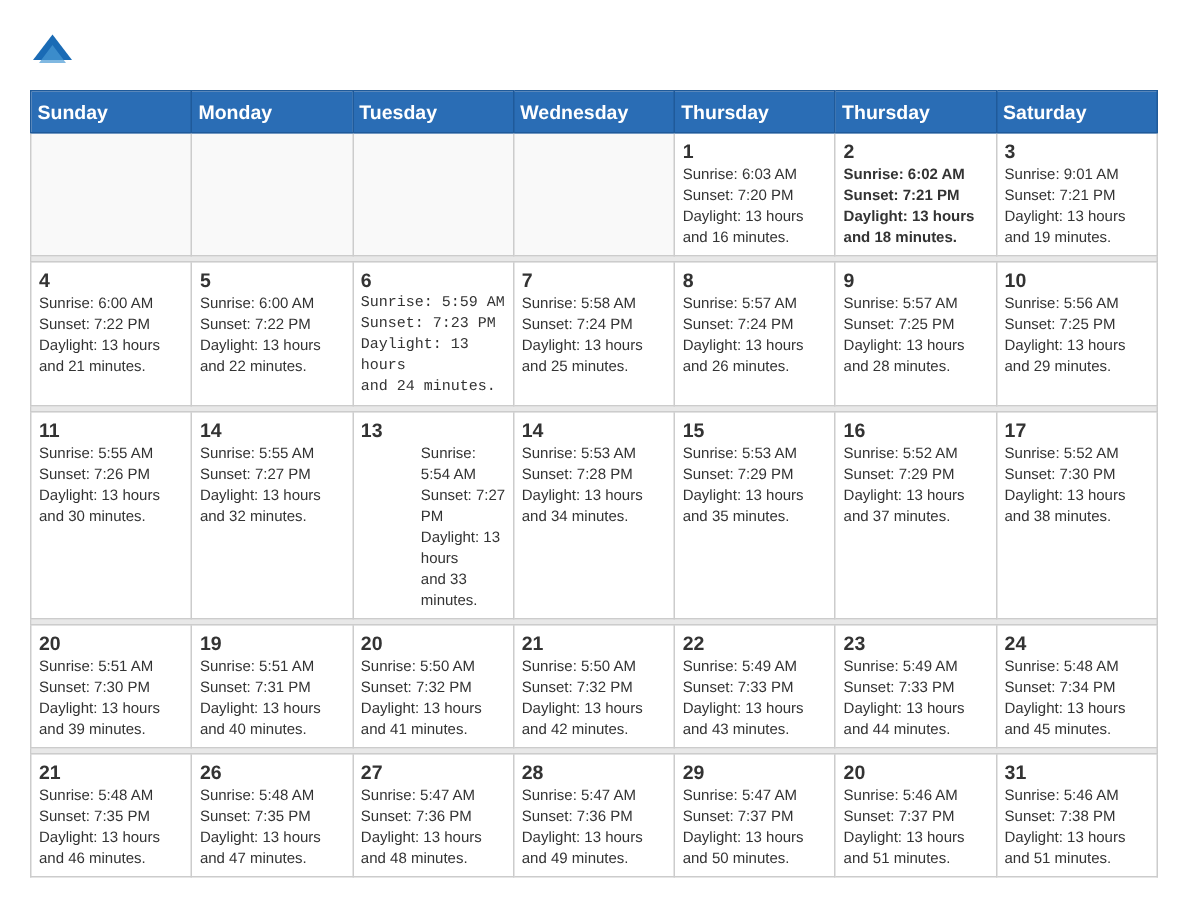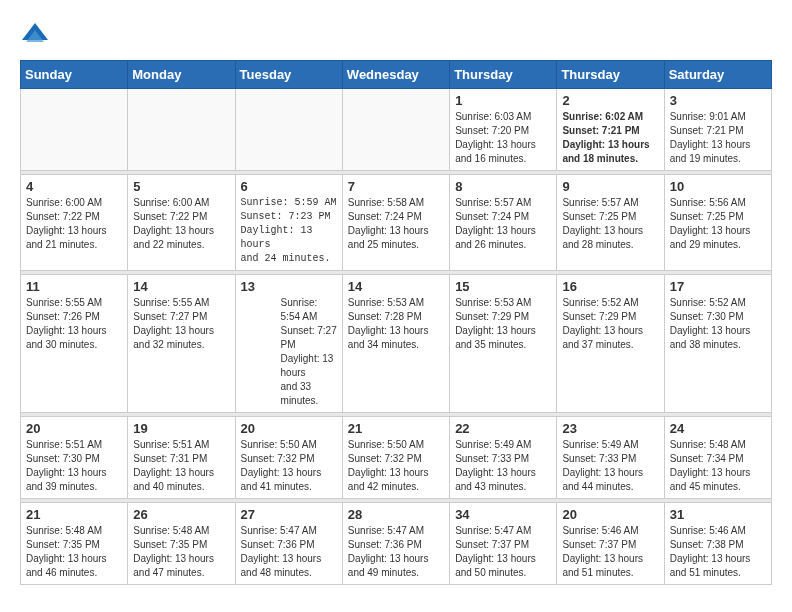--- a/index.html
+++ b/index.html
@@ -329,21 +329,21 @@
 and 48 minutes.</div>
         </td>
         <td>
           <div class="day-number">28</div>
           <div class="day-info" style="white-space: pre-line;">Sunrise: 5:47 AM
 Sunset: 7:36 PM
 Daylight: 13 hours
 and 49 minutes.</div>
         </td>
         <td>
-          <div class="day-number">34</div>
+          <div class="day-number">29</div>
           <div class="day-info" style="white-space: pre-line;">Sunrise: 5:47 AM
 Sunset: 7:37 PM
 Daylight: 13 hours
 and 50 minutes.</div>
         </td>
         <td>
           <div class="day-number">20</div>
           <div class="day-info" style="white-space: pre-line;">Sunrise: 5:46 AM
 Sunset: 7:37 PM
 Daylight: 13 hours

